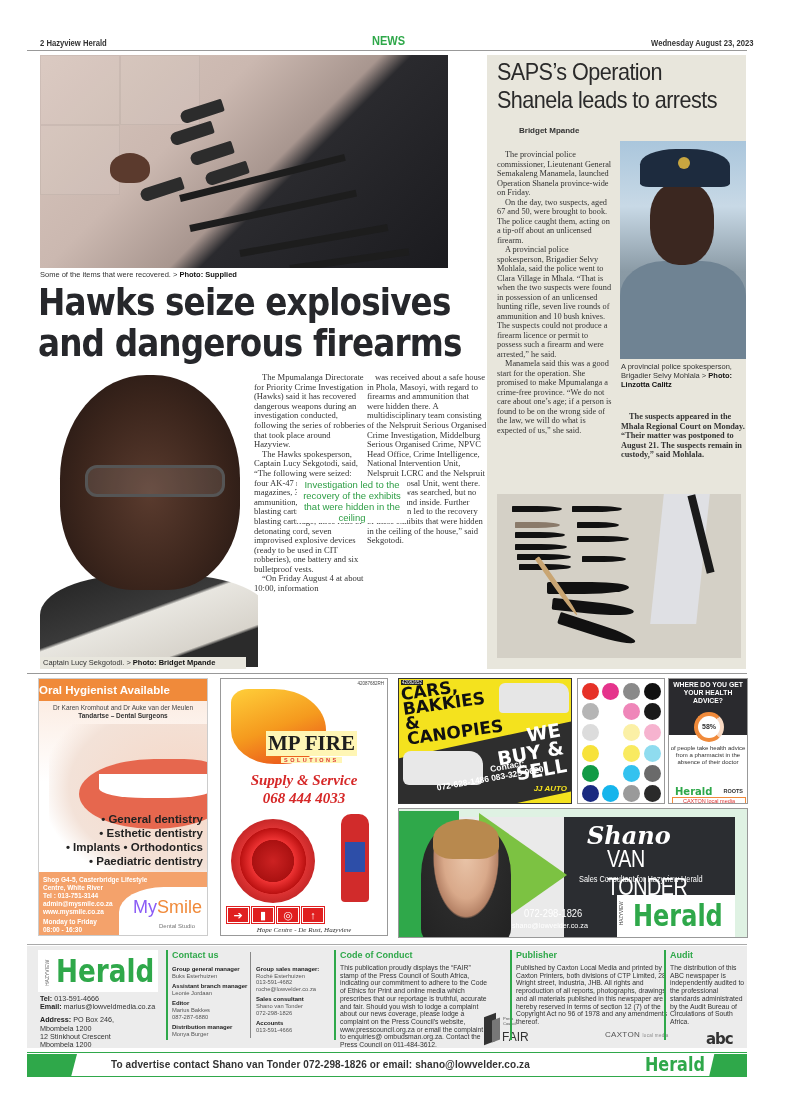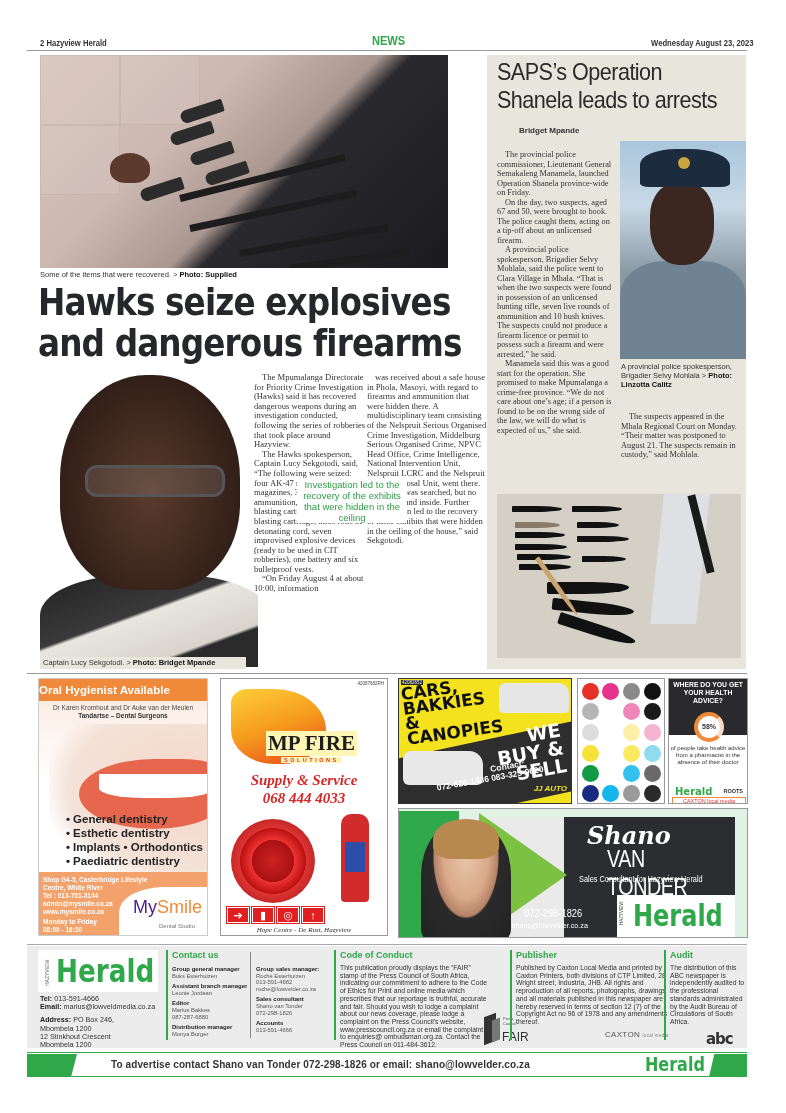--- a/index.html
+++ b/index.html
@@ -48,37 +48,37 @@
   .side-col { left: 497px; top: 150px; width: 118px; font-family: "Liberation Serif", serif; font-size: 8.3px; line-height: 9.5px; color: #333; }
   .side-col p { text-indent: 8px; }
   .police-photo { left: 620px; top: 141px; width: 126px; height: 218px; background: linear-gradient(180deg, #aac6dc 0%, #c8d9e6 30%, #8a9aa5 60%, #7a8c98 100%); overflow: hidden; }
   .police-photo .cap { position: absolute; left: 20px; top: 8px; width: 90px; height: 38px; background: #1d2b3e; border-radius: 40% 45% 10% 10%; }
   .police-photo .badge { position: absolute; left: 58px; top: 16px; width: 12px; height: 12px; background: #c8a640; border-radius: 50%; }
   .police-photo .face { position: absolute; left: 30px; top: 42px; width: 64px; height: 82px; background: #3b2720; border-radius: 40% 40% 45% 45%; }
   .police-photo .uniform { position: absolute; left: 0; top: 120px; width: 126px; height: 100px; background: #6f8393; border-radius: 35% 35% 0 0; }
   .police-caption { left: 621px; top: 362px; width: 124px; font-size: 7.5px; line-height: 9px; color: #333; }
   .police-caption b { color: #111; }
   .side-col2 { left: 621px; top: 412px; width: 124px; font-family: "Liberation Serif", serif; font-size: 8.3px; line-height: 9.5px; color: #333; }
-  .side-col2 p { text-indent: 8px; }
+  .side-col2 p { text-indent: 8px; font-weight: bold; }
   .knives { left: 497px; top: 494px; width: 244px; height: 164px; background: #d4d0c6; overflow: hidden; }
   .knife { position: absolute; height: 6px; background: #111; border-radius: 1px 60% 60% 1px; }
   .bigknife { position: absolute; height: 12px; background: #111; border-radius: 2px 50% 60% 2px; }
   .bagplastic { position: absolute; left: 160px; top: 0; width: 46px; height: 130px; background: #dfe0e4; transform: skewX(-6deg); }
   .gun2 { position: absolute; left: 200px; top: 0; width: 8px; height: 80px; background: #1a1a1a; transform: rotate(-14deg); }
 
   
   .ad-rule-top { left: 27px; top: 673px; width: 720px; height: 1px; background: #999; }
   .ad-dental { left: 38px; top: 678px; width: 170px; height: 258px; background: linear-gradient(180deg, #fbe8dc 0%, #fff 40%, #fff 100%); border: 1px solid #ccc; overflow: hidden; }
   .ad-dental .banner { position: absolute; left: 0; top: 0; width: 100%; height: 22px; background: #f08a3a; color: #fff; font-weight: bold; font-size: 11.5px; text-align: left; line-height: 22px; }
   .ad-dental .docs { position: absolute; left: 0; top: 25px; width: 100%; text-align: center; font-size: 6.5px; color: #444; line-height: 8px; }
   .ad-dental .docs b { display: block; color: #333; }
   .ad-dental .lips { position: absolute; left: 40px; top: 80px; width: 150px; height: 70px; background: #e6674e; border-radius: 50% 30% 50% 50%; }
   .ad-dental .teeth { position: absolute; left: 60px; top: 95px; width: 115px; height: 24px; background: #fff; border-radius: 0 0 40% 40%; }
   .ad-dental .face { position: absolute; left: 10px; top: 45px; width: 190px; height: 160px; background: radial-gradient(ellipse at 70% 40%, #f6d7c6 0%, #f3e2d8 60%, rgba(255,255,255,0) 75%); }
-  .ad-dental .services { position: absolute; right: 4px; top: 133px; text-align: left; font-size: 11.5px; font-weight: bold; line-height: 14px; color: #222; }
+  .ad-dental .services { position: absolute; right: 4px; top: 133px; text-align: right; font-size: 11.5px; font-weight: bold; line-height: 14px; color: #222; }
   .ad-dental .footer { position: absolute; left: 0; top: 193px; width: 100%; height: 65px; background: #f4a26b; }
   .ad-dental .footer .info { position: absolute; left: 4px; top: 4px; font-size: 6.5px; font-weight: bold; color: #fff; line-height: 8px; }
   .ad-dental .footer .hours { position: absolute; left: 4px; top: 46px; font-size: 6.5px; font-weight: bold; color: #fff; line-height: 8px; }
   .ad-dental .logo { position: absolute; left: 80px; top: 208px; width: 90px; height: 50px; background: #fff; border-radius: 50% 0 0 0; }
   .ad-dental .logo .name { position: absolute; left: 14px; top: 10px; font-size: 18px; color: #555; }
   .ad-dental .logo .name span { color: #f08a3a; }
   .ad-dental .logo .sub { position: absolute; left: 40px; top: 36px; font-size: 6px; color: #777; }
 
   .ad-fire { left: 220px; top: 678px; width: 168px; height: 258px; border: 1px solid #999; background: #fff; overflow: hidden; }
   .ad-fire .code { position: absolute; right: 3px; top: 2px; font-size: 4.5px; color: #444; }
@@ -272,21 +272,21 @@
       <div>Tel : 013-751-3144</div>
       <div>admin@mysmile.co.za</div>
       <div>www.mysmile.co.za</div>
     </div>
     <div class="hours">
       <div>Monday to Friday</div>
       <div>08:00 - 16:30</div>
     </div>
   </div>
   <div class="logo">
-    <div class="name"><span style="color:#4c1d95">My</span><span>Smile</span></div>
+    <div class="name"><span style="color:#8b5cf6">My</span><span>Smile</span></div>
     <div class="sub">Dental Studio</div>
   </div>
 </div>
 
 <div class="abs ad-fire">
   <div class="code">42087682RH</div>
   <div class="flame"></div>
   <div class="brand">MP FIRE</div>
   <div class="brand-sub">SOLUTIONS</div>
   <div class="tagline">

